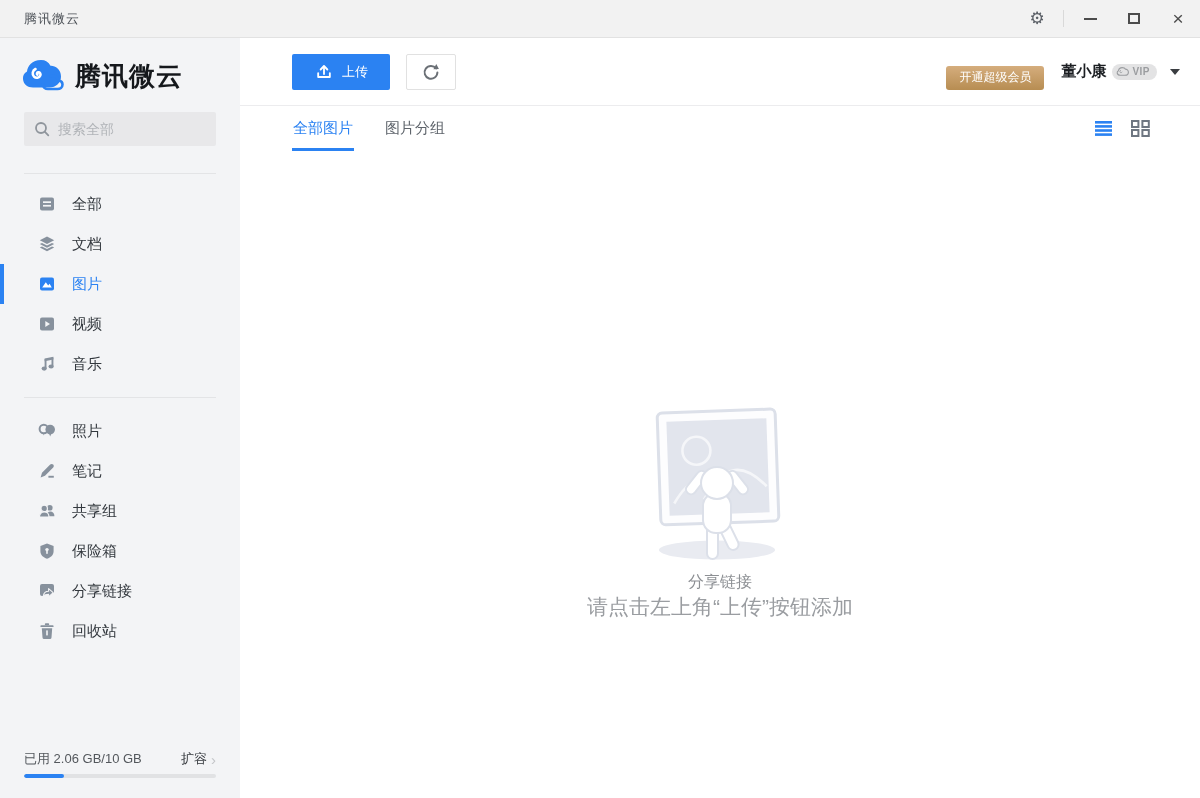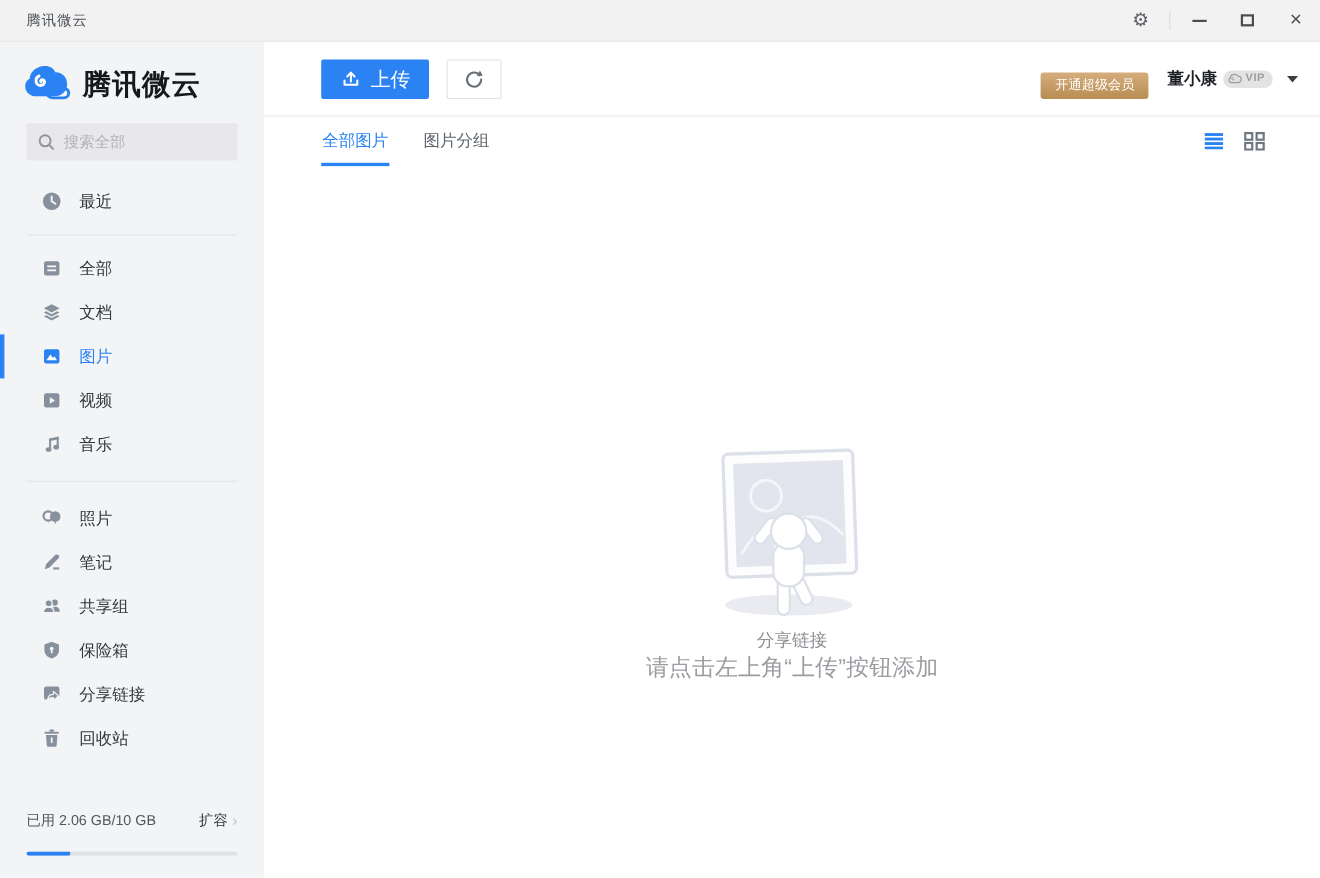--- a/index.html
+++ b/index.html
@@ -42,32 +42,32 @@
   .nav-item{height:40px;display:flex;align-items:center;gap:15px;padding-left:37px;position:relative;cursor:default;}
   .nav-item .label{font-size:15px;color:var(--text-dark);}
   .nav-item.active .label{color:var(--blue);}
   .nav-item.active::before{content:"";position:absolute;left:0;top:0;width:4px;height:40px;background:var(--blue);}
   .nav-divider{height:1px;background:#e3e4e6;margin:10px 24px;}
   .nav-divider.big{margin:13px 24px;}
   .icn{width:20px;height:20px;flex:0 0 20px;display:block;}
 
   
   .storage{flex:0 0 auto;padding:14px 24px 20px 24px;}
-  .storage-row{display:flex;align-items:center;justify-content:space-between;margin-bottom:19px;}
+  .storage-row{display:flex;align-items:center;justify-content:space-between;margin-bottom:6px;}
   .storage-used{font-size:13px;color:#53575c;}
   .storage-expand{font-size:13px;color:#33373c;display:flex;align-items:center;gap:4px;cursor:default;}
   .storage-expand .chev{color:#c3c5c8;font-size:15px;line-height:1;}
   .storage-bar{height:4px;background:#e1e2e4;border-radius:2px;overflow:hidden;}
   .storage-fill{height:100%;background:var(--blue);border-radius:2px;width:20%;}
 
   
   .main{flex:1;display:flex;flex-direction:column;background:#fff;min-width:0;}
   .toolbar{height:67px;flex:0 0 67px;display:flex;align-items:center;padding:0 20px 0 52px;}
   .upload-btn{height:36px;width:98px;background:var(--blue);color:#fff;border:none;border-radius:2px;
-    display:flex;align-items:center;justify-content:center;gap:8px;font-size:18px;cursor:pointer;
+    display:flex;align-items:center;justify-content:center;gap:8px;font-size:13px;cursor:pointer;
     font-family:"Liberation Sans","DejaVu Sans",sans-serif;}
   .refresh-btn{height:36px;width:50px;margin-left:16px;background:#fff;border:1px solid #e1e1e1;border-radius:2px;
     display:flex;align-items:center;justify-content:center;cursor:pointer;}
   .toolbar-right{margin-left:auto;display:flex;align-items:center;}
   .upgrade-btn{height:24px;padding:0 13px;border:none;border-radius:3px;color:#fff;font-size:12px;
     background:linear-gradient(180deg,#d5ad7d,#b78d52);cursor:pointer;
     font-family:"Liberation Sans","DejaVu Sans",sans-serif;margin-top:12px;}
   .username{font-size:15px;font-weight:bold;color:#1c1f23;margin-left:17px;}
   .vip-pill{margin-left:6px;height:16px;background:#e3e3e4;border-radius:8px;display:flex;align-items:center;
     gap:2px;padding:0 7px 0 4px;}
@@ -131,27 +131,20 @@
       <div class="searchbox">
         <svg class="icn" style="width:16px;height:16px;flex-basis:16px" viewBox="0 0 16 16">
           <circle cx="7" cy="7" r="5" fill="none" stroke="#8f959c" stroke-width="1.8"></circle>
           <line x1="10.7" y1="10.7" x2="14.3" y2="14.3" stroke="#8f959c" stroke-width="1.8" stroke-linecap="round"></line>
         </svg>
         <input class="search-input" placeholder="搜索全部" style="">
       </div>
 
       <nav class="nav">
 
-        <div class="nav-item">
-          <svg class="icn" viewBox="0 0 20 20">
-            <circle cx="10" cy="10" r="8" fill="#87919d"></circle>
-            <path d="M10 5.6 V10 L13.4 12.2" fill="none" stroke="#f3f4f6" stroke-width="1.8" stroke-linecap="round"></path>
-          </svg>
-          <span class="label">最近</span>
-        </div>
 
         <div class="nav-divider"></div>
 
         <div class="nav-item">
           <svg class="icn" viewBox="0 0 20 20">
             <rect x="3" y="3.5" width="14" height="13" rx="2" fill="#87919d"></rect>
             <rect x="6" y="7.3" width="8" height="1.7" fill="#f3f4f6"></rect>
             <rect x="6" y="10.9" width="8" height="1.7" fill="#f3f4f6"></rect>
           </svg>
           <span class="label">全部</span>

